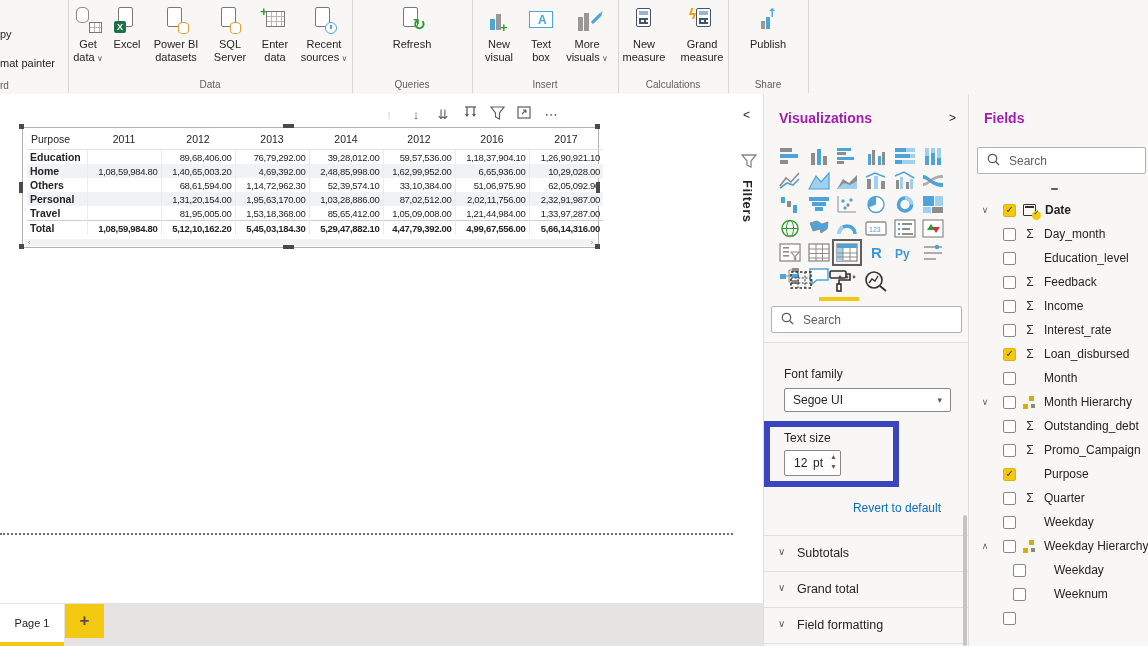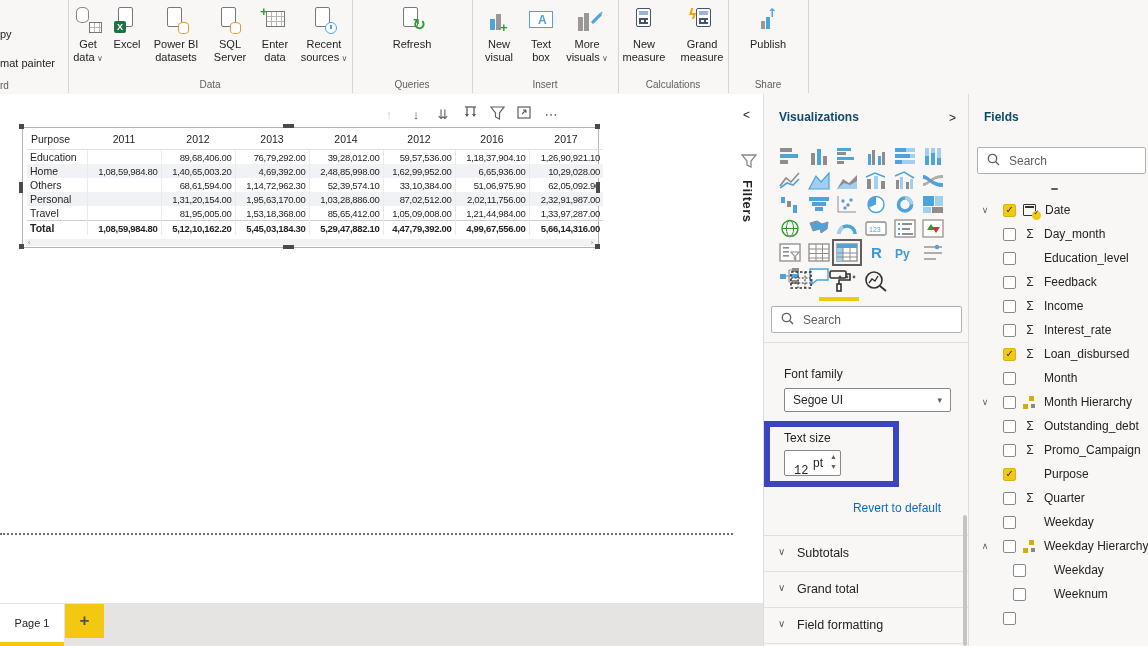--- a/index.html
+++ b/index.html
@@ -48,78 +48,78 @@
   .page-edge{position:absolute;left:0;top:439px;width:737px;border-top:2px dotted #6e6e6e;}
   .vheader{position:absolute;left:381px;top:10px;width:220px;height:20px;display:flex;align-items:center;gap:11px;color:#605e5c;font-size:13px;}
   .vh-i{width:16px;text-align:center;cursor:pointer;}
   .visual{position:absolute;left:22px;top:33px;width:577px;height:121px;border:1px solid #b6b4b2;background:#fff;box-sizing:border-box;}
   .hdl{position:absolute;background:#4a4a48;}
   .pbi-table{position:absolute;left:4px;top:2px;width:568px;border-collapse:collapse;table-layout:fixed;}
   .pbi-table th{font-weight:400;font-size:10.5px;padding:3px 4px 4px 4px;border-bottom:1px solid #e1e1e1;color:#252423;}
   .pbi-table th.cname{text-align:left;}
   .pbi-table th.cy{text-align:center;}
   .pbi-table td{font-size:9.5px;letter-spacing:-0.3px;padding:1px 3px;text-align:right;border-left:1px solid #e9ecef;white-space:nowrap;overflow:hidden;color:#252423;}
-  .pbi-table td.rname{text-align:left;border-left:none;font-size:10.5px;letter-spacing:0;}
+  .pbi-table td.rname{text-align:left;border-left:none;font-size:10.5px;letter-spacing:0;font-weight:bold;}
   .pbi-table tr.alt{background:#f0f2f5;}
   .pbi-table tr.total td{font-weight:700;border-top:1px solid #cfcfcf;}
   .vscroll{position:absolute;left:2px;right:2px;bottom:1px;height:7px;background:#f3f2f1;color:#8a8886;font-size:7px;line-height:7px;}
   .vscroll .sa{position:absolute;top:0;}
 
   
   .fstrip{position:absolute;left:735px;top:94px;width:28px;height:509px;background:#fff;}
   .fstrip .coll{position:absolute;left:8px;top:14px;font-size:12px;color:#252423;cursor:pointer;}
   .fstrip .fun{position:absolute;left:6px;top:60px;}
   .fstrip .vlabel{position:absolute;left:5px;top:86px;writing-mode:vertical-rl;font-size:13px;font-weight:600;color:#252423;letter-spacing:0.5px;}
 
   
   .pane{position:absolute;top:94px;height:552px;background:#f8f7f5;border-left:1px solid #dedcda;box-sizing:border-box;overflow:hidden;}
   #viz-pane{left:763px;width:205px;}
   #fields-pane{left:968px;width:180px;}
-  .pane-title{position:absolute;left:15px;top:16px;font-size:12px;font-weight:600;color:#0c4a6e;}
+  .pane-title{position:absolute;left:15px;top:16px;font-size:14px;font-weight:600;color:#a21caf;}
   .pane-coll{position:absolute;right:12px;top:17px;font-size:12px;color:#252423;cursor:pointer;}
   .searchbox{position:absolute;height:27px;background:#fff;border:1px solid #b3b0ad;border-radius:2px;display:flex;align-items:center;box-sizing:border-box;}
   .searchbox input{border:none;outline:none;background:transparent;font-size:12px;color:#252423;width:100%;
       font-family:"Liberation Sans","DejaVu Sans",sans-serif;}
   .searchbox input::placeholder{color:#605e5c;}
   .mag{margin:0 7px 0 9px;flex:0 0 auto;}
 
   
   #viz-grid{position:absolute;left:12px;top:50px;width:185px;display:flex;flex-wrap:wrap;}
   .vzi{width:22px;height:19px;margin:2.5px 3.3px;cursor:pointer;position:relative;}
   .vzi.sel{outline:2px solid #605e5c;outline-offset:2px;background:#edebe9;}
   
   .vtab{position:absolute;top:176px;cursor:pointer;}
   .vtab-underline{position:absolute;left:55px;top:203px;width:40px;height:4px;background:#f2c811;}
   .pane-sep{position:absolute;left:0;right:0;height:1px;background:#e1dfdd;}
   .flabel{position:absolute;left:20px;font-size:12px;color:#252423;}
   .dropdown{position:absolute;left:20px;top:294px;width:167px;height:24px;background:#fff;border:1px solid #8a8886;border-radius:2px;font-size:12px;line-height:22px;padding-left:8px;box-sizing:border-box;cursor:pointer;}
   .dropdown .dchev{position:absolute;right:8px;top:0;color:#605e5c;font-size:9px;}
   .hl-box{position:absolute;left:0px;top:327px;width:135px;height:66px;border:6px solid #3b45bd;box-sizing:border-box;pointer-events:none;}
   .spinner{position:absolute;left:20px;top:356px;width:57px;height:26px;background:#fff;border:1px solid #8a8886;border-radius:2px;box-sizing:border-box;font-size:12px;}
-  .spinner .num{position:absolute;left:9px;top:13px;font-family:Liberation Mono, monospace;}
+  .spinner .num{position:absolute;left:9px;top:5px;}
   .spinner .unit{position:absolute;left:28px;top:5px;}
   .spinner .steps{position:absolute;right:3px;top:1px;display:flex;flex-direction:column;color:#605e5c;font-size:7px;line-height:1.4;cursor:pointer;}
   .revert{position:absolute;right:27px;top:407px;font-size:12px;color:#0b6cbd;cursor:pointer;}
   .fsec{position:absolute;left:0;width:100%;height:36px;cursor:pointer;}
   .fsec .chv{position:absolute;left:14px;top:10px;color:#605e5c;font-size:10px;}
   .fsec .lbl{position:absolute;left:33px;top:10px;font-size:12.5px;color:#252423;}
   .scrollthumb{position:absolute;background:#c6c4c2;border-radius:3px;}
 
   
   #ftree{position:absolute;left:0;top:104px;width:180px;}
   .frow{position:relative;height:24px;display:flex;align-items:center;cursor:pointer;}
   .frow .chev{width:12px;margin-left:10px;color:#605e5c;font-size:9px;flex:0 0 auto;text-align:center;}
   .frow .chsp{width:12px;margin-left:10px;flex:0 0 auto;}
   .cb{width:13px;height:13px;border:1px solid #8a8886;border-radius:2px;background:#fff;margin-left:12px;flex:0 0 auto;box-sizing:border-box;position:relative;}
   .cb.on{background:#f2c811;border-color:#d8b511;}
   .cb.on::after{content:"✓";position:absolute;left:1.5px;top:-1px;font-size:10px;color:#323130;}
   .sig{width:14px;margin-left:7px;font-size:12px;color:#323130;flex:0 0 auto;text-align:center;}
   .sigsp{width:14px;margin-left:7px;flex:0 0 auto;}
   .flbl{margin-left:7px;font-size:12px;color:#252423;white-space:nowrap;}
-  .flbl.tbl{font-weight:400;}
+  .flbl.tbl{font-weight:700;}
   .calico{position:relative;width:15px;height:14px;margin-left:7px;flex:0 0 auto;}
   .calico .bx{position:absolute;left:0;top:1px;width:13px;height:12px;border:1.2px solid #323130;border-radius:1px;box-sizing:border-box;}
   .calico .bx::before{content:"";position:absolute;left:1px;top:1px;right:1px;height:2px;background:#323130;}
   .calico .bdg{position:absolute;right:-3px;bottom:-3px;width:9px;height:9px;background:#f2c811;border-radius:50%;}
   .calico .bdg::after{content:"✓";position:absolute;left:1.5px;top:-2.5px;font-size:7px;color:#323130;}
   .hier{position:relative;width:14px;height:13px;margin-left:7px;flex:0 0 auto;}
   .hier i{position:absolute;width:5px;height:5px;background:#d8ab0e;}
   .hier i.g{background:#8a8886;width:4px;height:4px;}
   .partial-top{position:absolute;left:82px;top:94px;width:7px;height:2px;background:#605e5c;border-radius:1px;}
 

